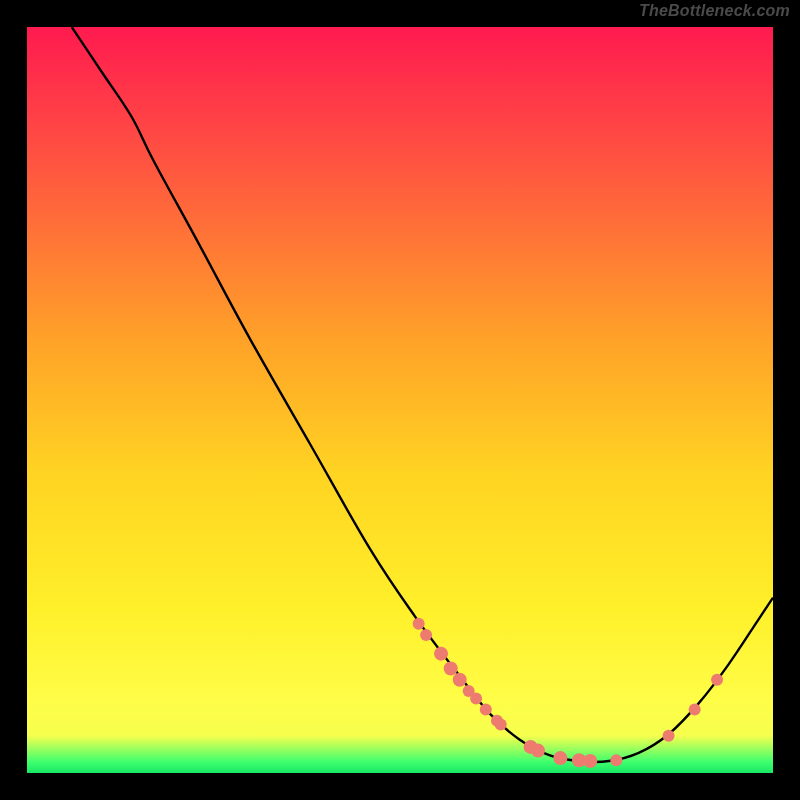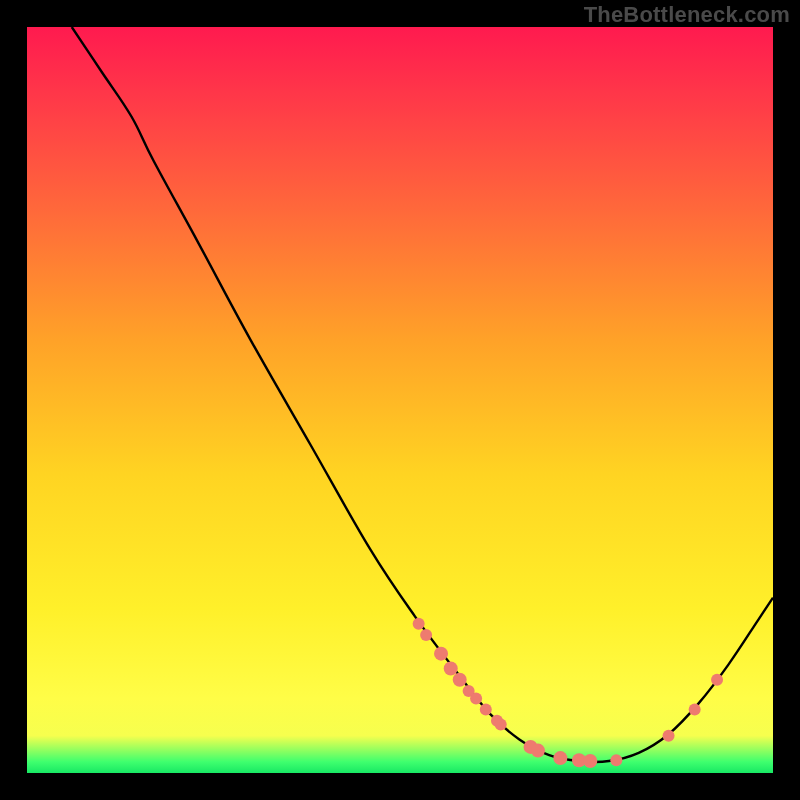--- a/index.html
+++ b/index.html
@@ -15,25 +15,26 @@
     position: relative;
     width: 800px;
     height: 800px;
     background: #000000;
   }
   .watermark {
     position: absolute;
     top: 2px;
     right: 10px;
     color: #4a4a4a;
-    font-size: 22px;
+    font-size: 16px;
     font-weight: bold;
     font-family: Arial, sans-serif;
     letter-spacing: 0.2px;
     z-index: 10;
+    font-style: italic;
   }
   .plot-area {
     position: absolute;
     left: 27px;
     top: 27px;
     width: 746px;
     height: 746px;
     overflow: hidden;
   }
   .gradient-bg {

